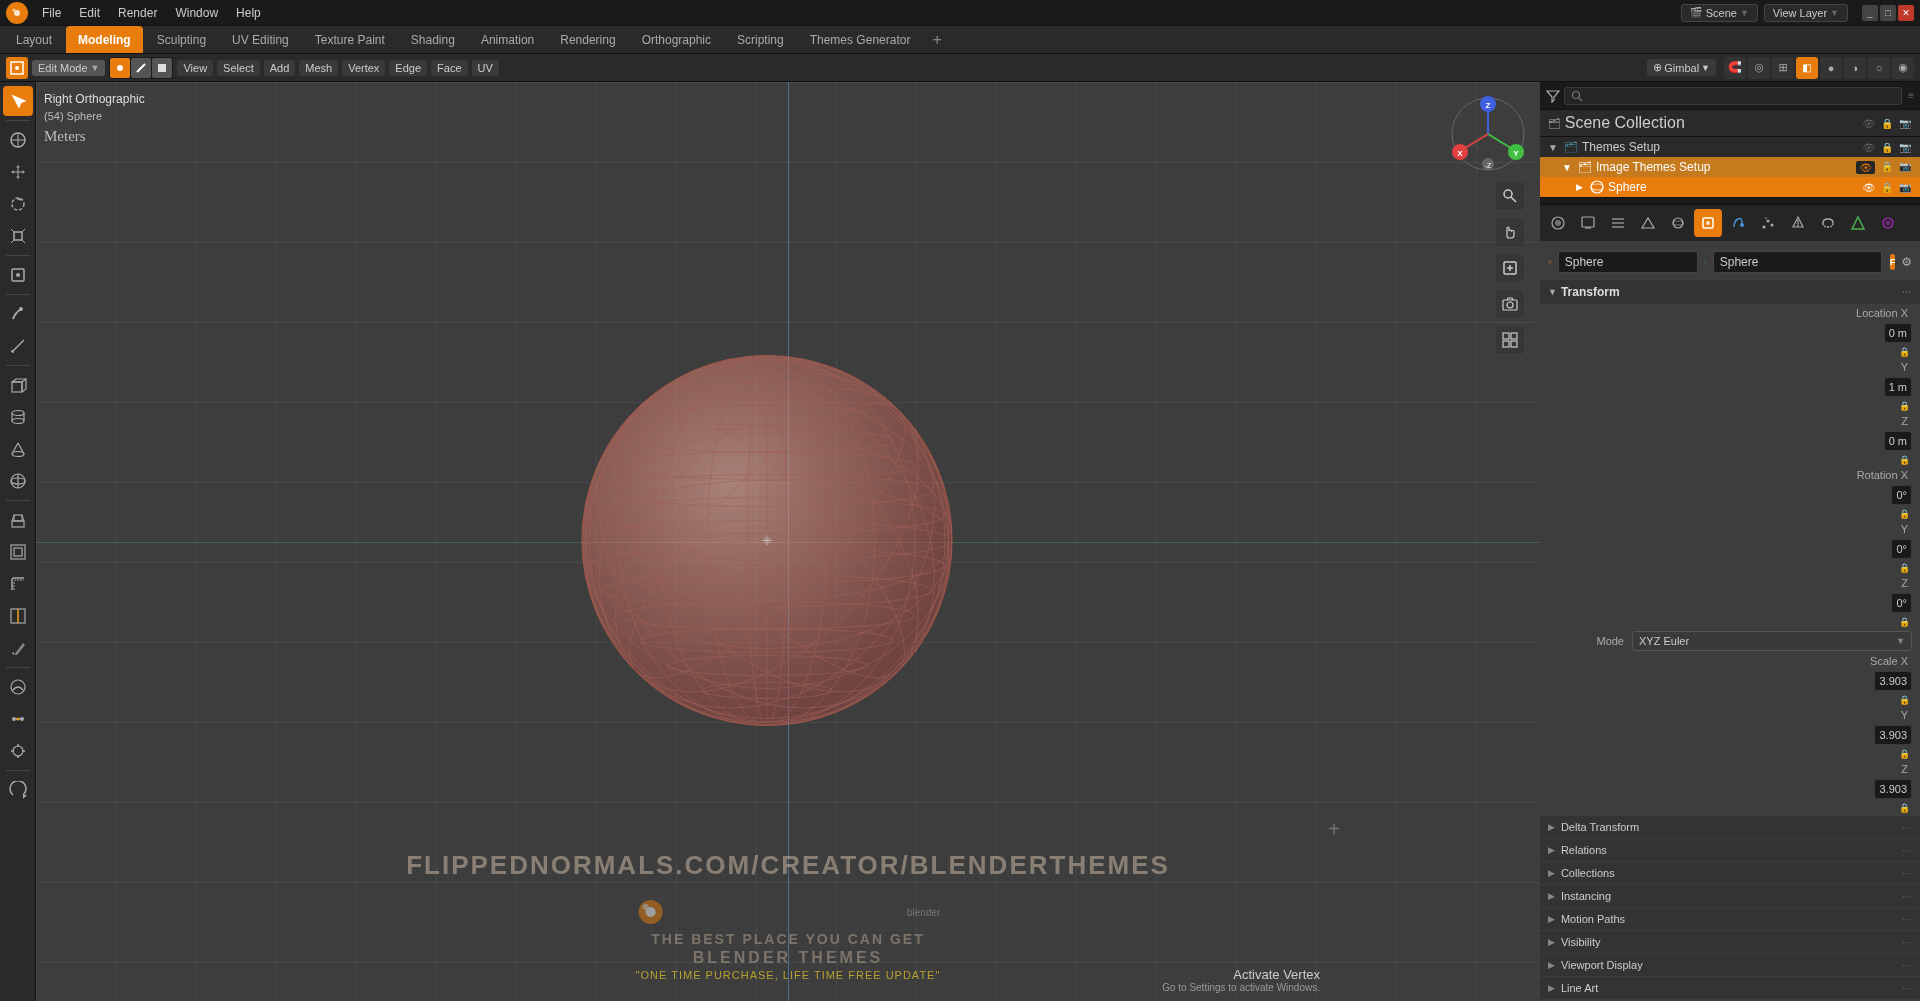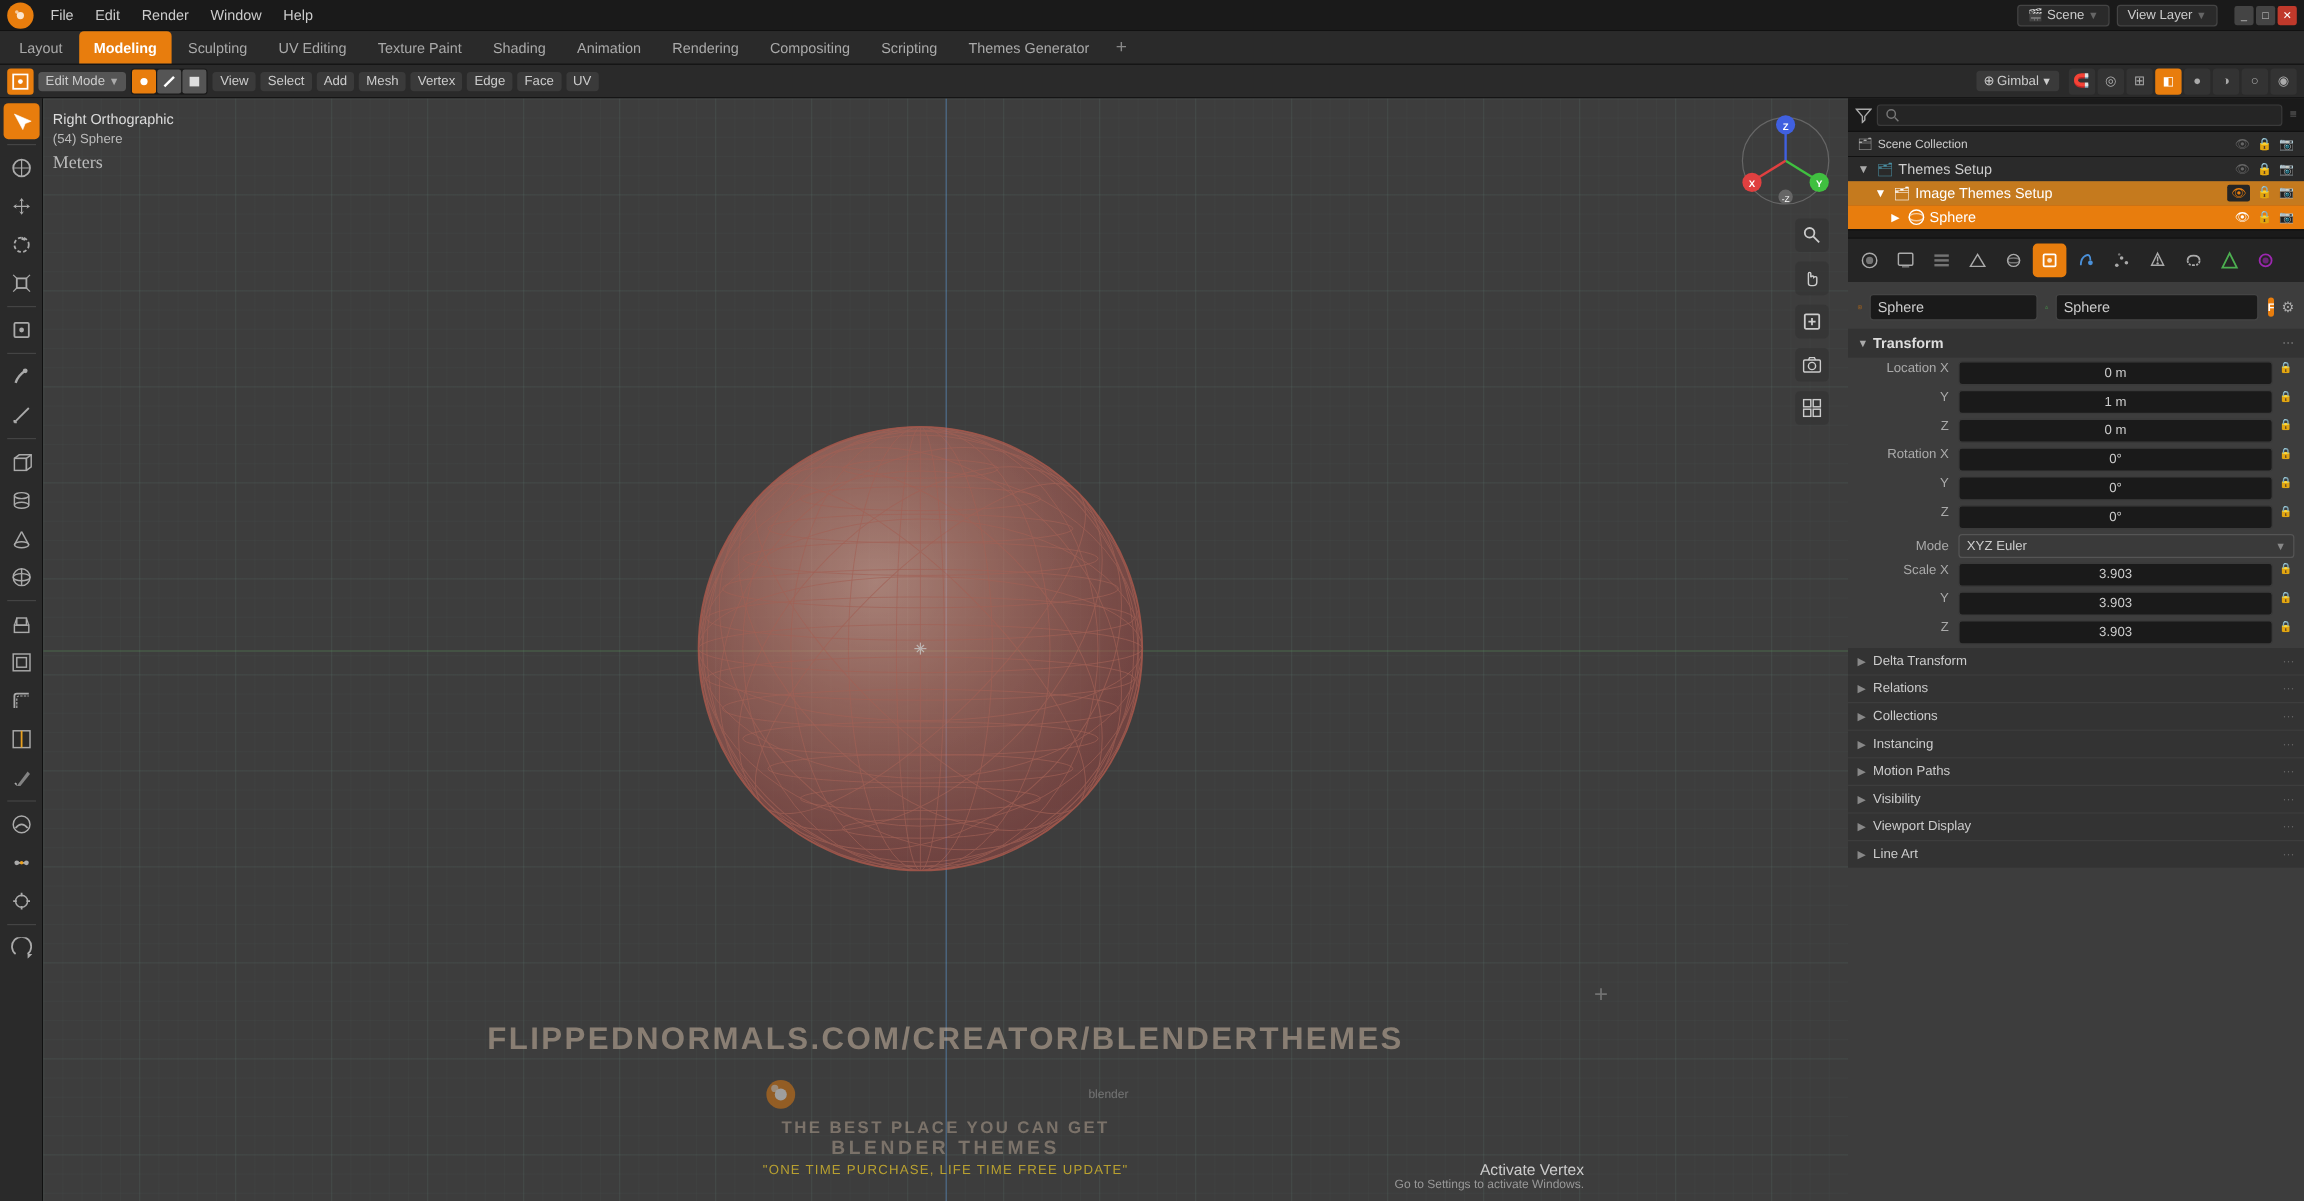--- a/index.html
+++ b/index.html
@@ -276,24 +276,25 @@
       font-size: 12px;
       font-weight: 600;
       color: #ddd;
       gap: 4px;
       margin: 1px 0;
     }
     .section-arrow { font-size: 9px; color: #aaa; }
 
     .transform-row {
       display: flex;
-      align-items: flex-start;
+      align-items: flex-end;
       padding: 2px 8px;
       gap: 4px;
       font-size: 11px;
+      flex-direction: column;
     }
     .tr-label { width: 80px; text-align: right; color: #aaa; padding-right: 4px; flex-shrink: 0; }
     .tr-xyz {
       flex: 1;
       display: flex; gap: 2px;
     }
     .tr-field {
       flex: 1;
       background: #1a1a1a;
       border: 1px solid #3a3a3a;
@@ -430,21 +431,21 @@
 
 <div id="workspace-tabs">
   <div class="ws-tab">Layout</div>
   <div class="ws-tab active">Modeling</div>
   <div class="ws-tab">Sculpting</div>
   <div class="ws-tab">UV Editing</div>
   <div class="ws-tab">Texture Paint</div>
   <div class="ws-tab">Shading</div>
   <div class="ws-tab">Animation</div>
   <div class="ws-tab">Rendering</div>
-  <div class="ws-tab">Compositing</div>
+  <div class="ws-tab">Orthographic</div>
   <div class="ws-tab">Scripting</div>
   <div class="ws-tab">Themes Generator</div>
   <div class="ws-tab-add">+</div>
 </div>
 
 <div id="viewport-header" style="height:28px;background:#2a2a2a;display:flex;align-items:center;padding:0 6px;gap:4px;border-bottom:1px solid #111;">
 
   <div style="width:22px;height:22px;background:#e87d0d;border-radius:3px;display:flex;align-items:center;justify-content:center;">
     <svg width="14" height="14" viewBox="0 0 14 14">
         <rect x="1" y="1" width="12" height="12" fill="none" stroke="white" stroke-width="1.5"></rect>
@@ -838,21 +839,21 @@
         <svg width="12" height="12" viewBox="0 0 12 12">
             <circle cx="5" cy="5" r="3.5" fill="none" stroke="#777" stroke-width="1.2"></circle>
             <line x1="8" y1="8" x2="11" y2="11" stroke="#777" stroke-width="1.2"></line>
           </svg>
       </div>
       <div style="font-size:10px;color:#666;margin-left:2px;">≡</div>
     </div>
 
     <div style="background:#2a2a2a;display:flex;align-items:center;padding:4px 8px;gap:4px;border-bottom:1px solid #111;flex-shrink:0;">
       <span style="color:#aaa;font-size:10px;">🗂</span>
-      <span style="font-size:10px;color:#ccc;">Scene Collection</span>
+      <span style="font-size:16px;color:#ccc;">Scene Collection</span>
       <div style="margin-left:auto;display:flex;gap:6px;">
         <span style="color:#666;font-size:10px;">👁</span>
         <span style="color:#666;font-size:10px;">🔒</span>
         <span style="color:#666;font-size:10px;">📷</span>
       </div>
     </div>
 
     <div style="display:flex;align-items:center;padding:3px 8px;gap:4px;cursor:pointer;background:#2a2a2a;">
       <span style="color:#aaa;font-size:10px;width:12px;">▼</span>
       <span style="color:#4a90a4;font-size:11px;">🗂</span>

